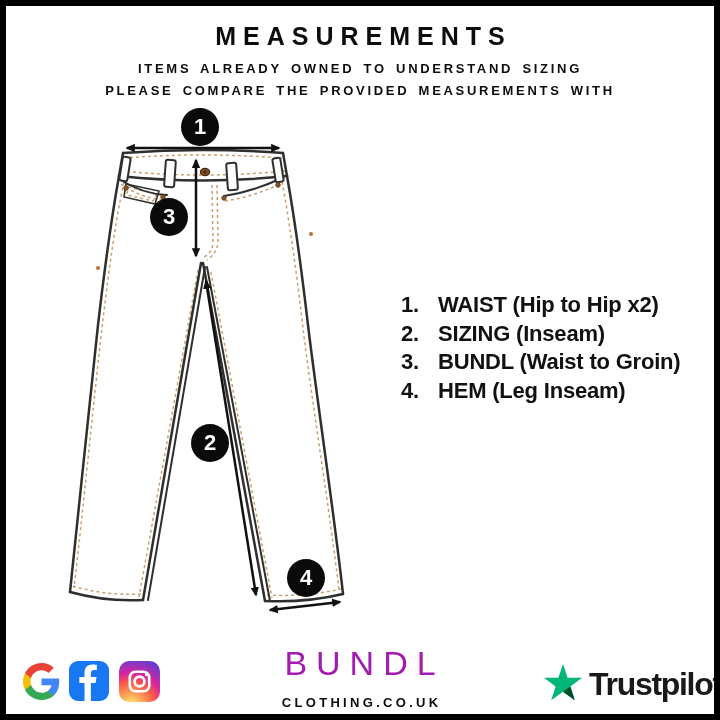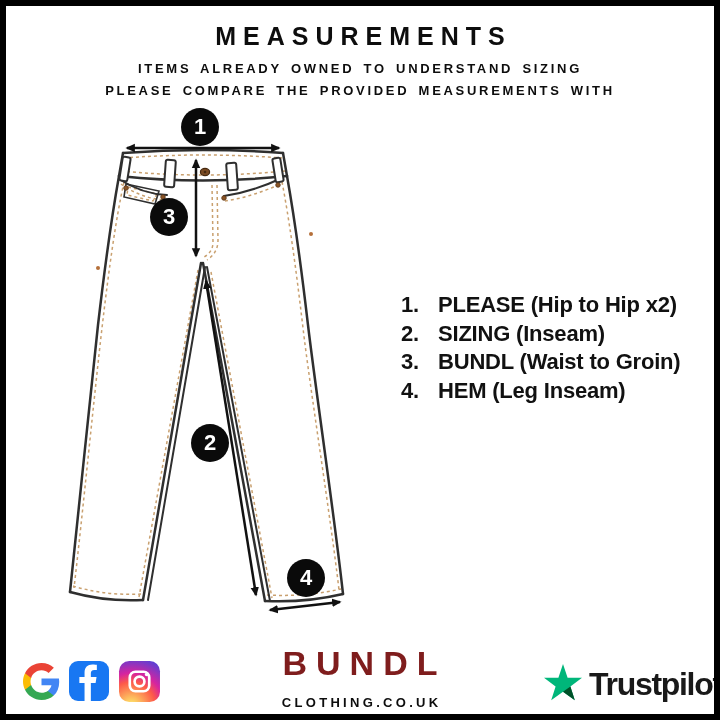--- a/index.html
+++ b/index.html
@@ -26,21 +26,21 @@
   .badge4{left:287px;top:559px;}
 
   
   .legend{position:absolute;left:401px;top:291px;z-index:5;}
   .legend-row{display:flex;font-size:22px;font-weight:bold;line-height:28.6px;letter-spacing:-0.2px;color:#111;}
   .legend-num{width:37px;flex:0 0 37px;}
 
   
   .social{position:absolute;left:23px;top:658px;height:46px;display:flex;align-items:center;gap:9px;z-index:5;}
   .brand{position:absolute;left:0;right:0;top:646px;text-align:center;z-index:5;}
-  .brand-name{font-size:34px;font-weight:bold;letter-spacing:9px;text-indent:9px;line-height:34px;color:#7f1d1d;}
+  .brand-name{font-size:34px;font-weight:normal;letter-spacing:9px;text-indent:9px;line-height:34px;color:#a21caf;}
   .brand-tag{font-size:13px;font-weight:bold;letter-spacing:3.3px;text-indent:3.3px;margin-top:15px;color:#0d0d0d;}
   .trustpilot{position:absolute;left:542px;top:663px;display:flex;align-items:center;z-index:5;}
   .tp-text{font-size:32px;font-weight:bold;letter-spacing:-1.3px;color:#191919;margin-left:5px;margin-top:2px;}
 </style>
 </head>
 <body>
 
 <div class="canvas">
   <div class="frame"></div>
 
@@ -120,21 +120,21 @@
   </svg>
 
   <div class="badge badge1">1</div>
   <div class="badge badge2">2</div>
   <div class="badge badge3">3</div>
   <div class="badge badge4">4</div>
 
   <div class="legend">
     <div class="legend-row">
       <span class="legend-num">1.</span>
-      <span>PLEASE (Hip to Hip x2)</span>
+      <span>WAIST (Hip to Hip x2)</span>
     </div>
     <div class="legend-row">
       <span class="legend-num">2.</span>
       <span>SIZING (Inseam)</span>
     </div>
     <div class="legend-row">
       <span class="legend-num">3.</span>
       <span>BUNDL (Waist to Groin)</span>
     </div>
     <div class="legend-row">

